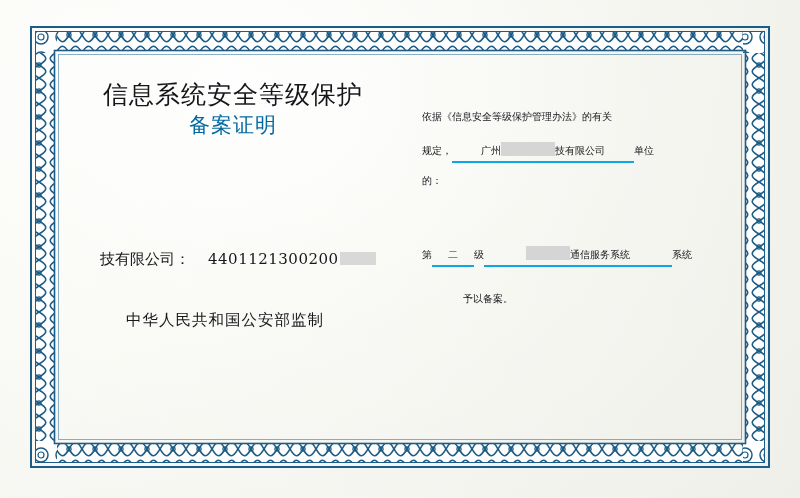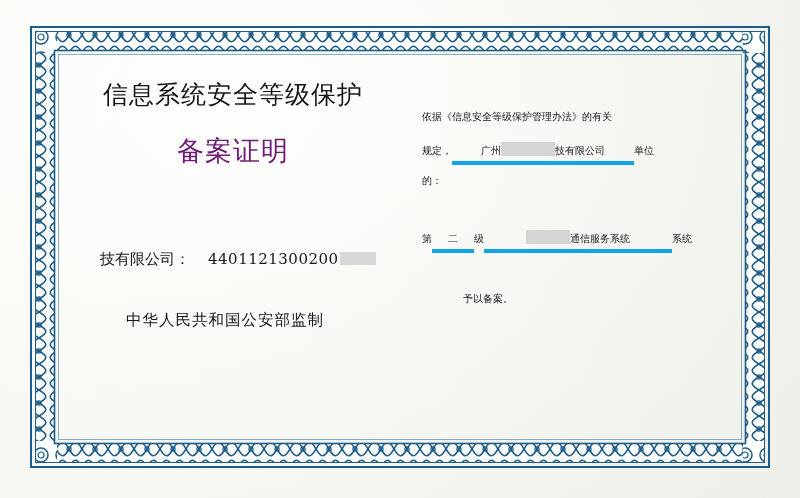--- a/index.html
+++ b/index.html
@@ -57,24 +57,23 @@
     text-align: center;
   }
   .title-line1 {
     font-size: 25px;
     letter-spacing: 1px;
     color: #15151a;
     font-family: Liberation Sans, sans-serif;
     white-space: nowrap;
   }
   .title-line2 {
-    margin-top: 22px;
-    font-size: 27px;
+    font-size: 21px;
     letter-spacing: 1px;
-    color: #701a75;
+    color: #0369a1;
     white-space: nowrap;
   }
 
   .cert-no {
     position: absolute;
     left: 44px;
     top: 198px;
     font-size: 15px;
     color: #17171b;
     white-space: nowrap;
@@ -113,26 +112,26 @@
     color: #17171b;
   }
   .r-line {
     font-size: 10px;
     line-height: 30px;
     white-space: nowrap;
   }
   .r1 { position: absolute; left: 8px; top: 50px; }
   .r2 { position: absolute; left: 8px; top: 84px; }
   .r3 { position: absolute; left: 8px; top: 114px; }
-  .r4 { position: absolute; left: 8px; top: 172px; }
+  .r4 { position: absolute; left: 8px; top: 188px; }
   .r5 { position: absolute; left: 8px; top: 232px; margin-left: 41px; }
 
   .ul {
     display: inline-block;
-    border-bottom: 4px solid #0ea5e9;
+    border-bottom: 2px solid #0ea5e9;
     text-align: center;
     vertical-align: baseline;
     line-height: 20px;
   }
   .ul.w-org { width: 182px; }
   .ul.w-lvl { width: 42px; }
   .ul.w-sys { width: 188px; }
 
   .redact-b {
     display: inline-block;

